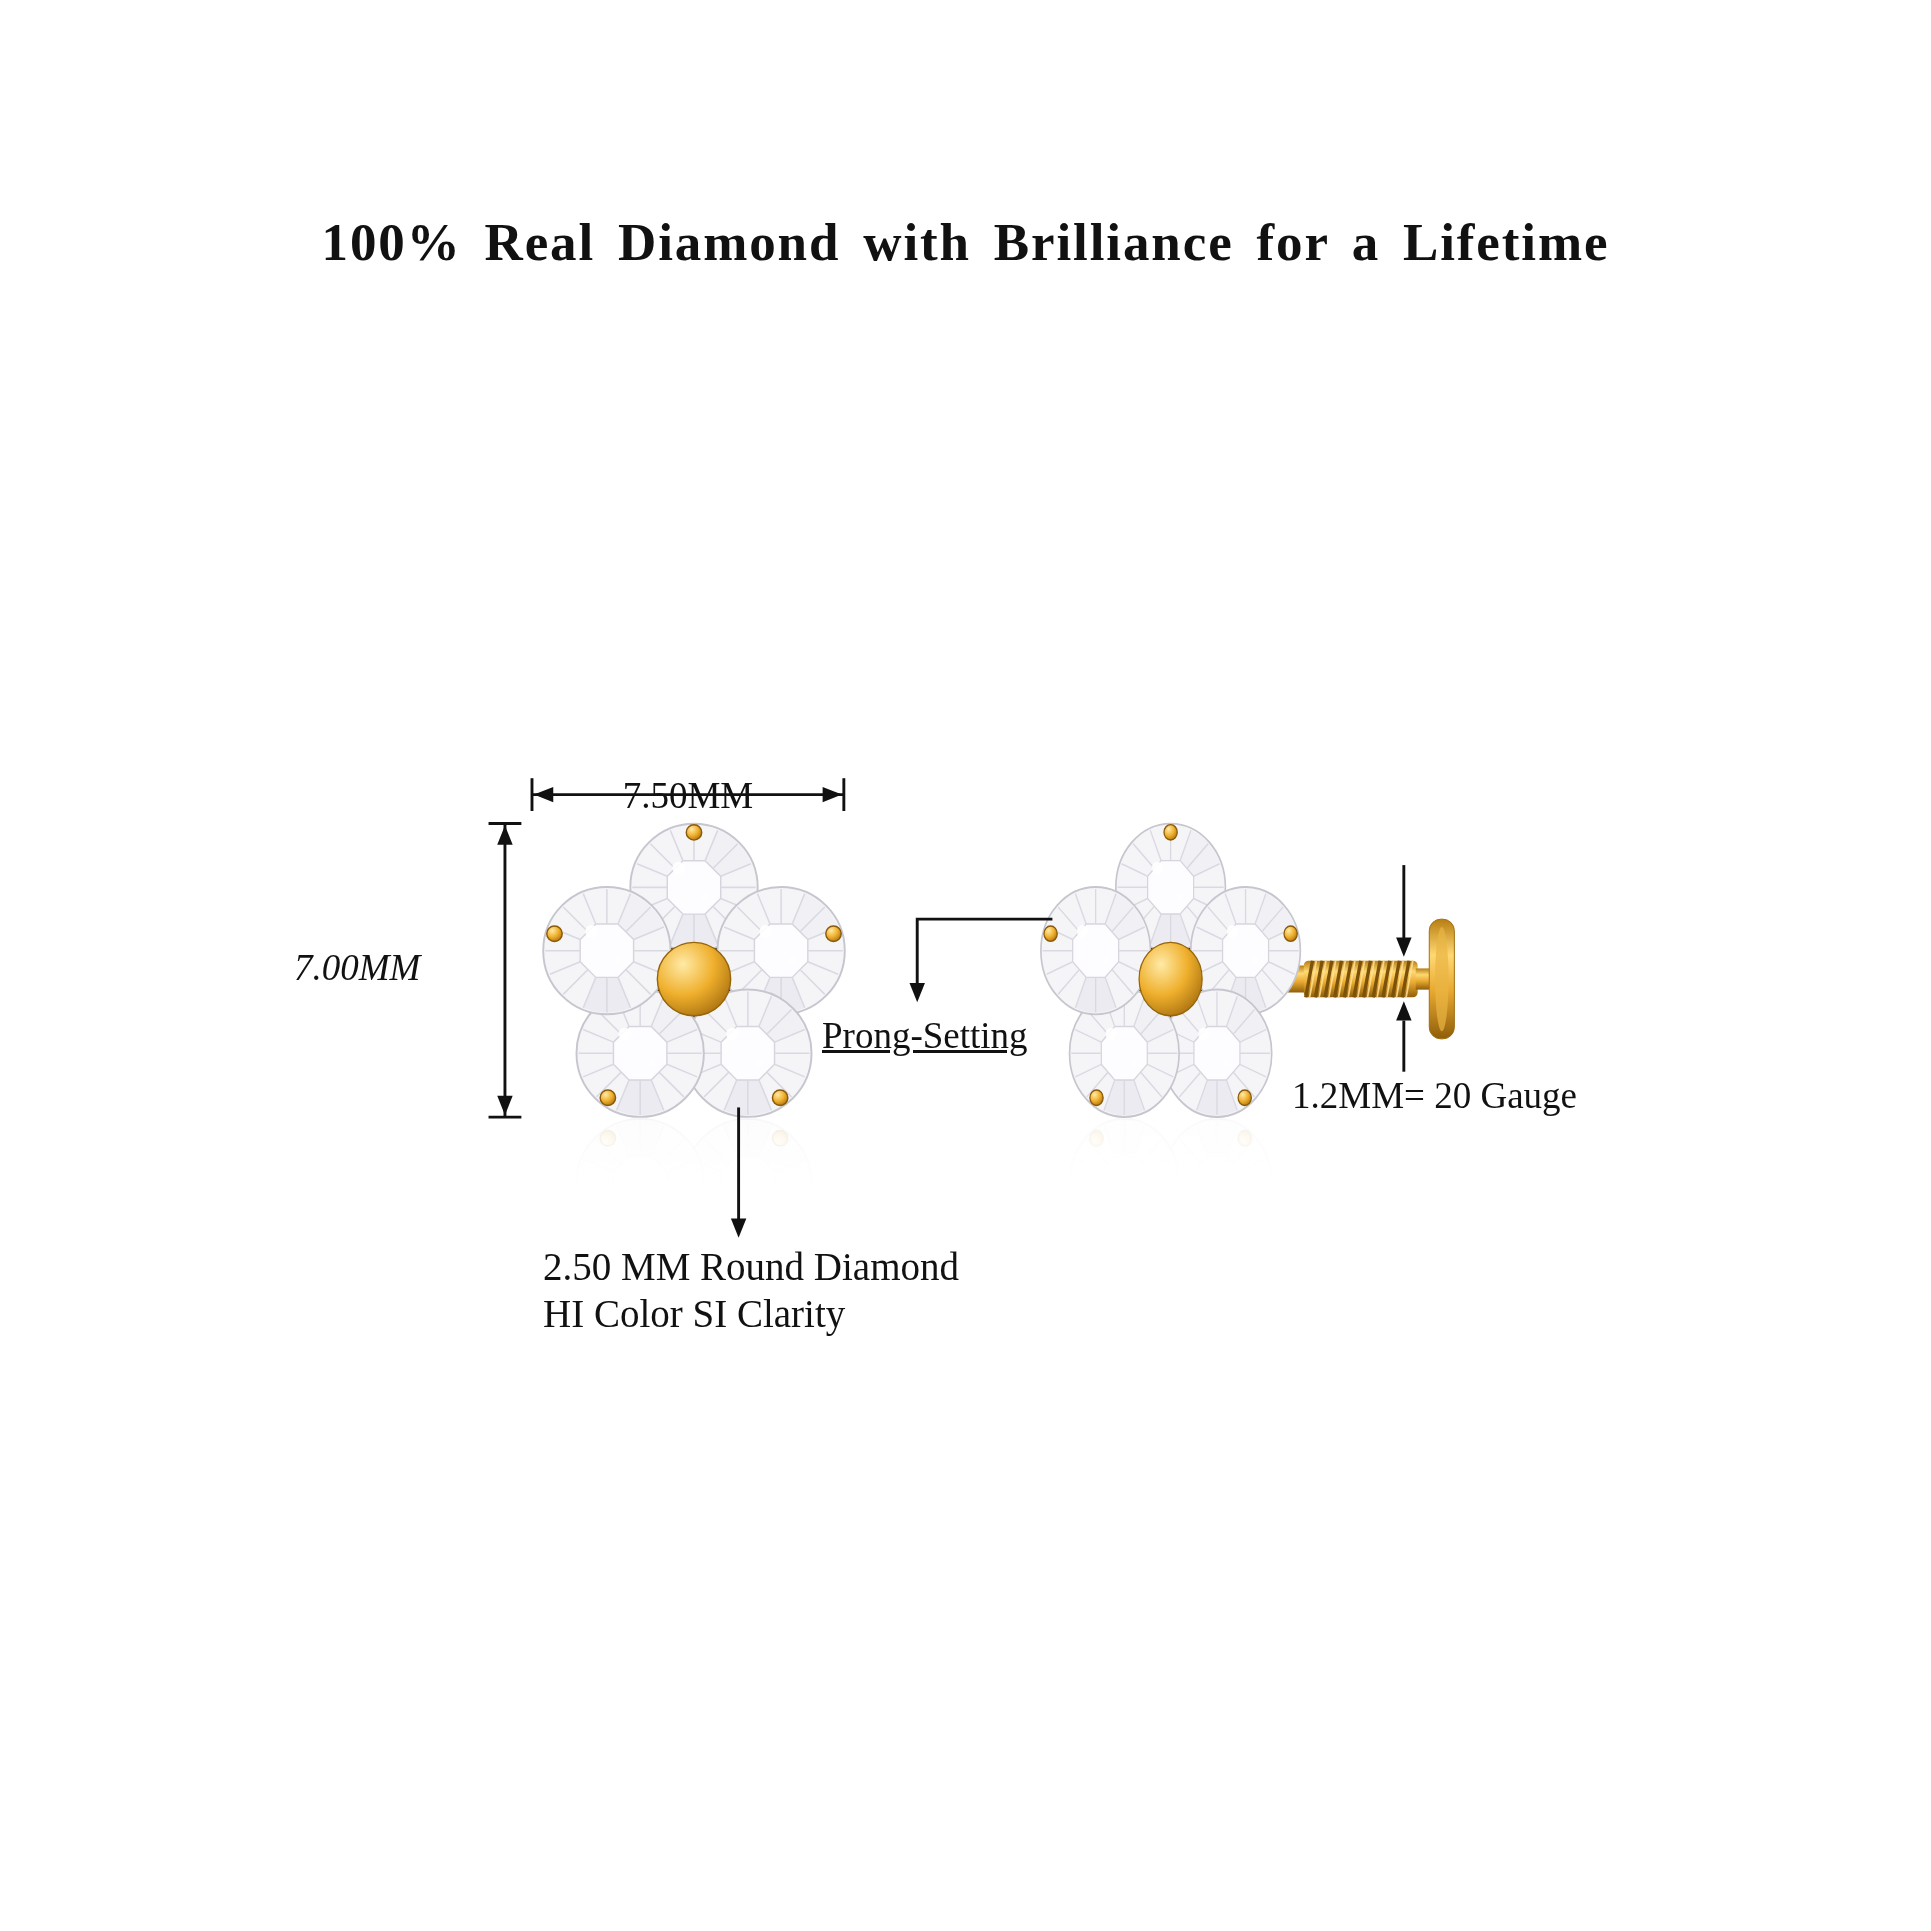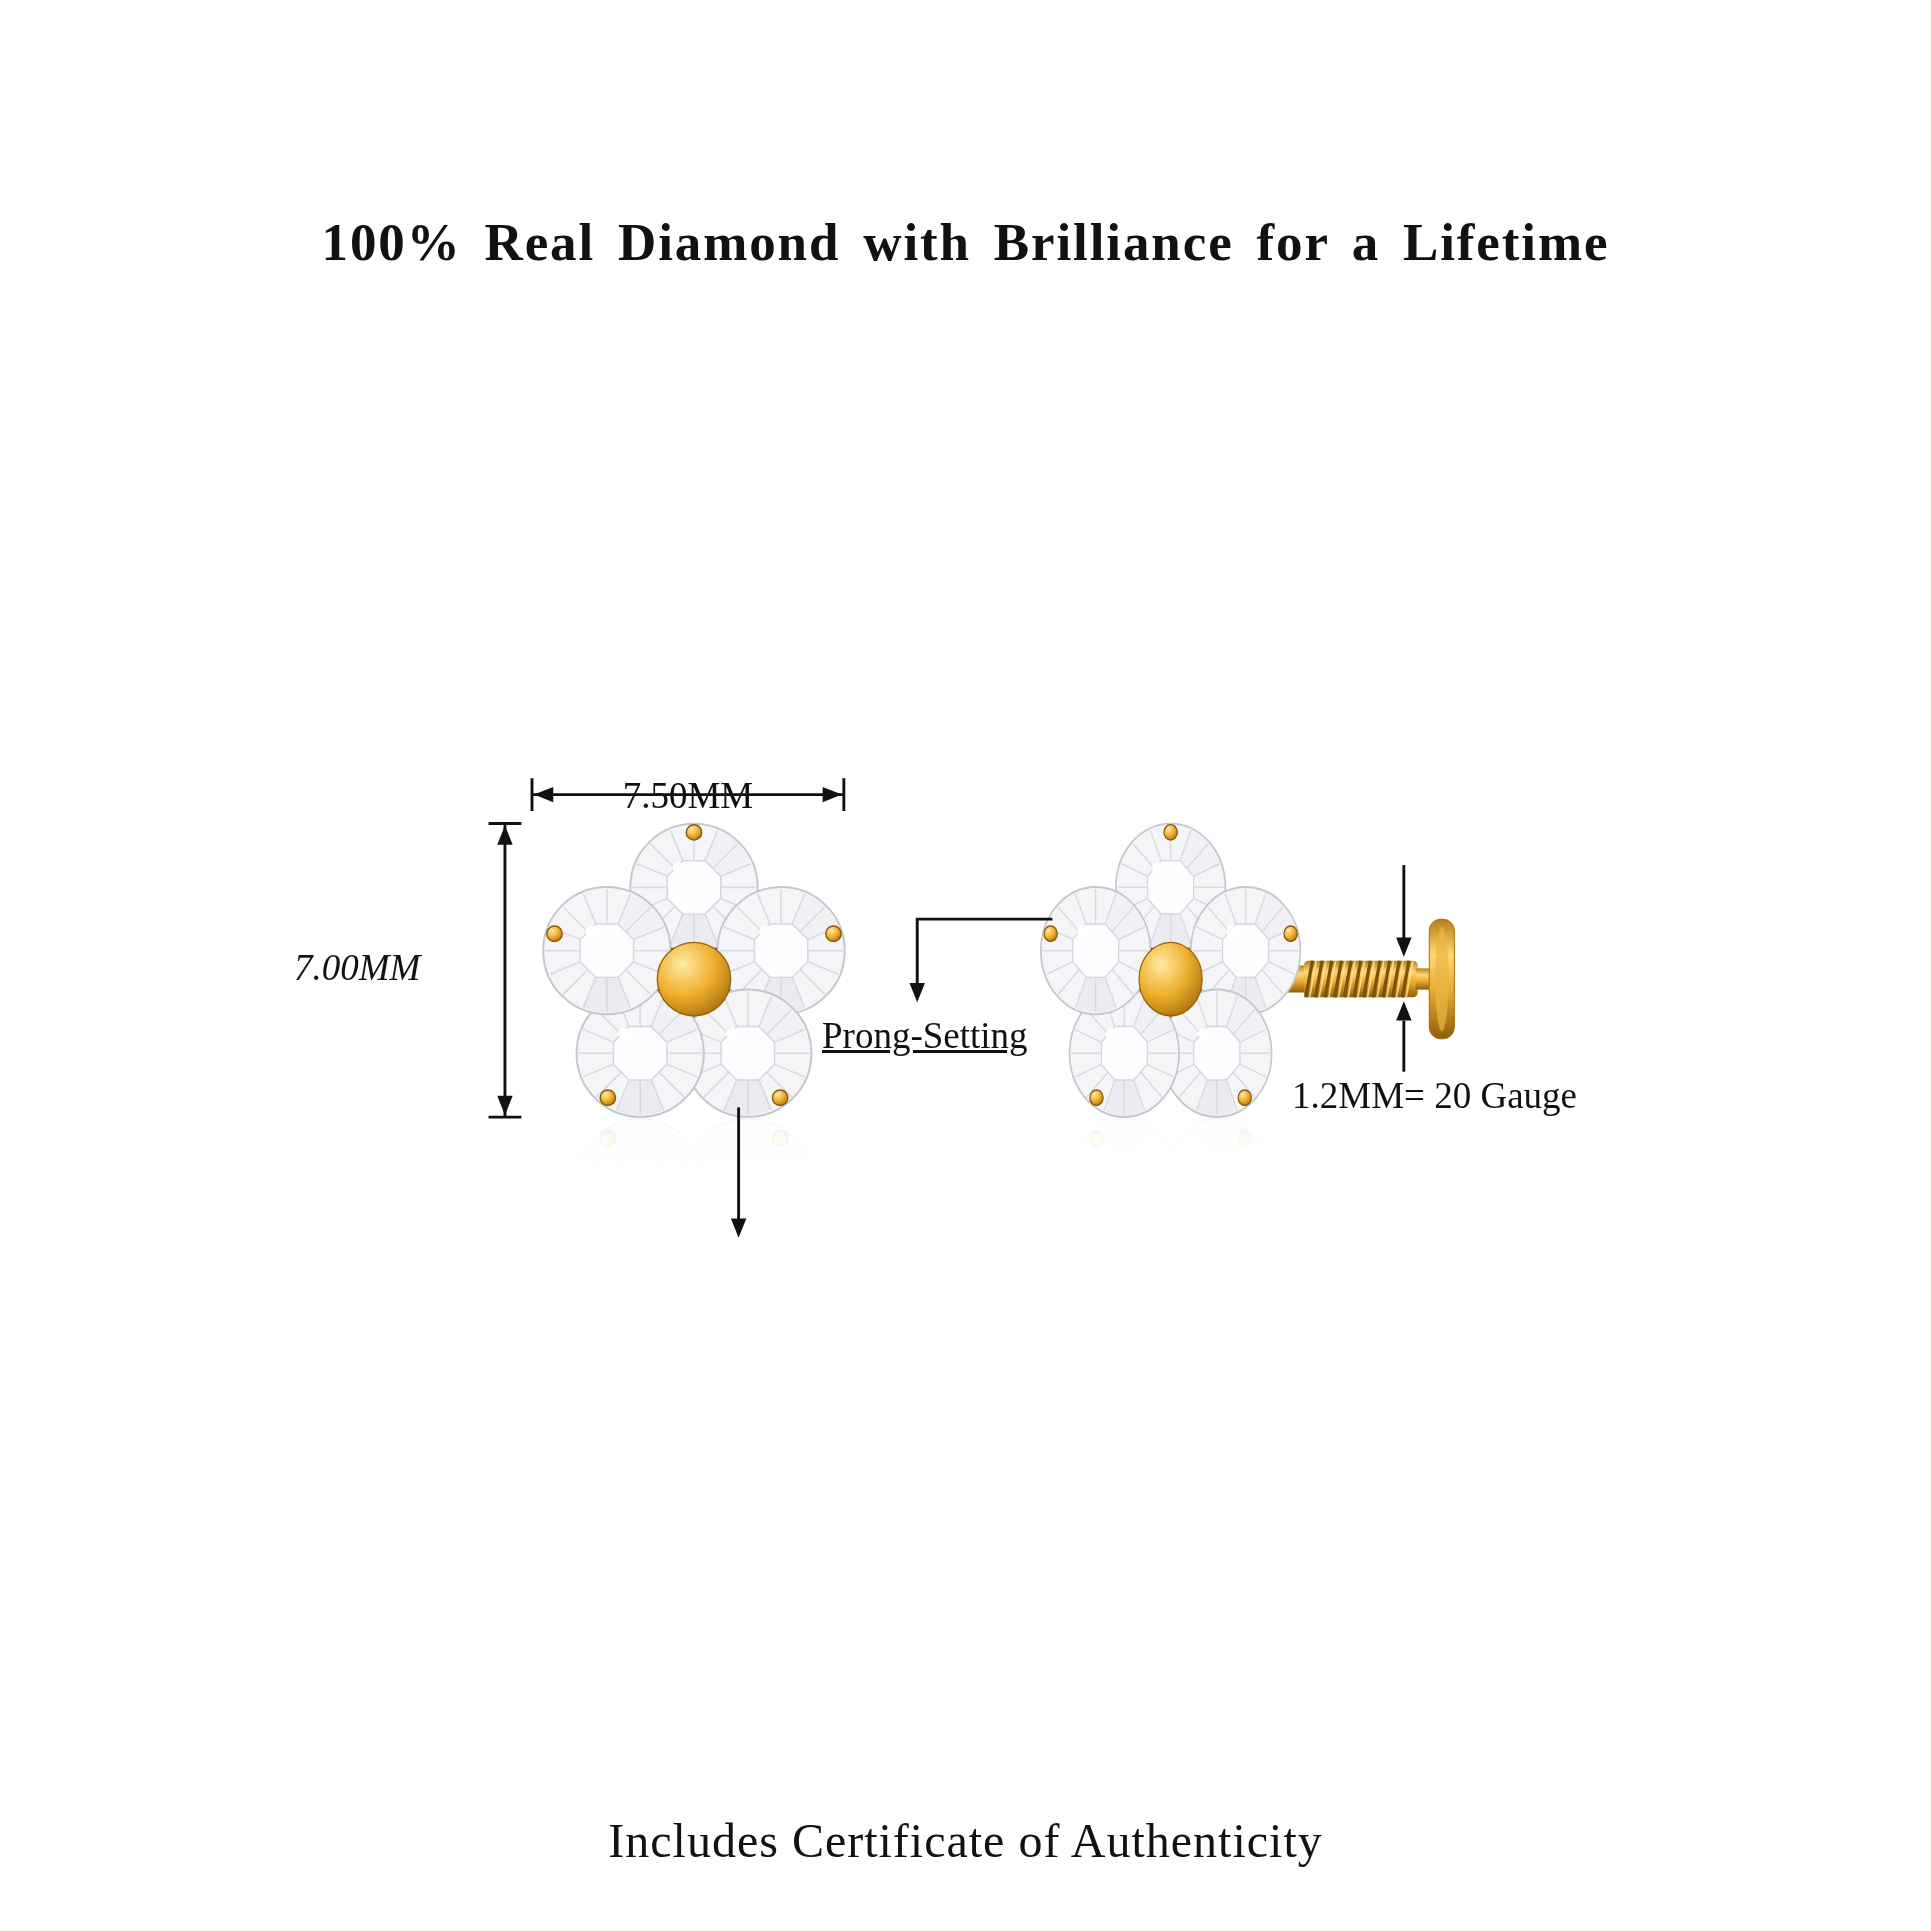--- a/index.html
+++ b/index.html
@@ -198,17 +198,20 @@
         <line x1="765" y1="1147" x2="765" y2="1272"></line>
         <polygon points="765,1282 757,1262 773,1262" stroke="none"></polygon>
       </g>
     </g>
   </svg>
 
   <div class="anno label-width">7.50MM</div>
   <div class="anno label-height">7.00MM</div>
   <div class="anno label-prong">Prong-Setting</div>
   <div class="anno label-gauge">1.2MM= 20 Gauge</div>
-
-  <div class="certificate">Includes Certificate of Authenticity</div>
+  <div class="anno label-diamond">
+    <div>2.50 MM Round Diamond</div>
+    <div>HI Color SI Clarity</div>
+  </div>
+
 
 </div>
 
 
 </body></html>

